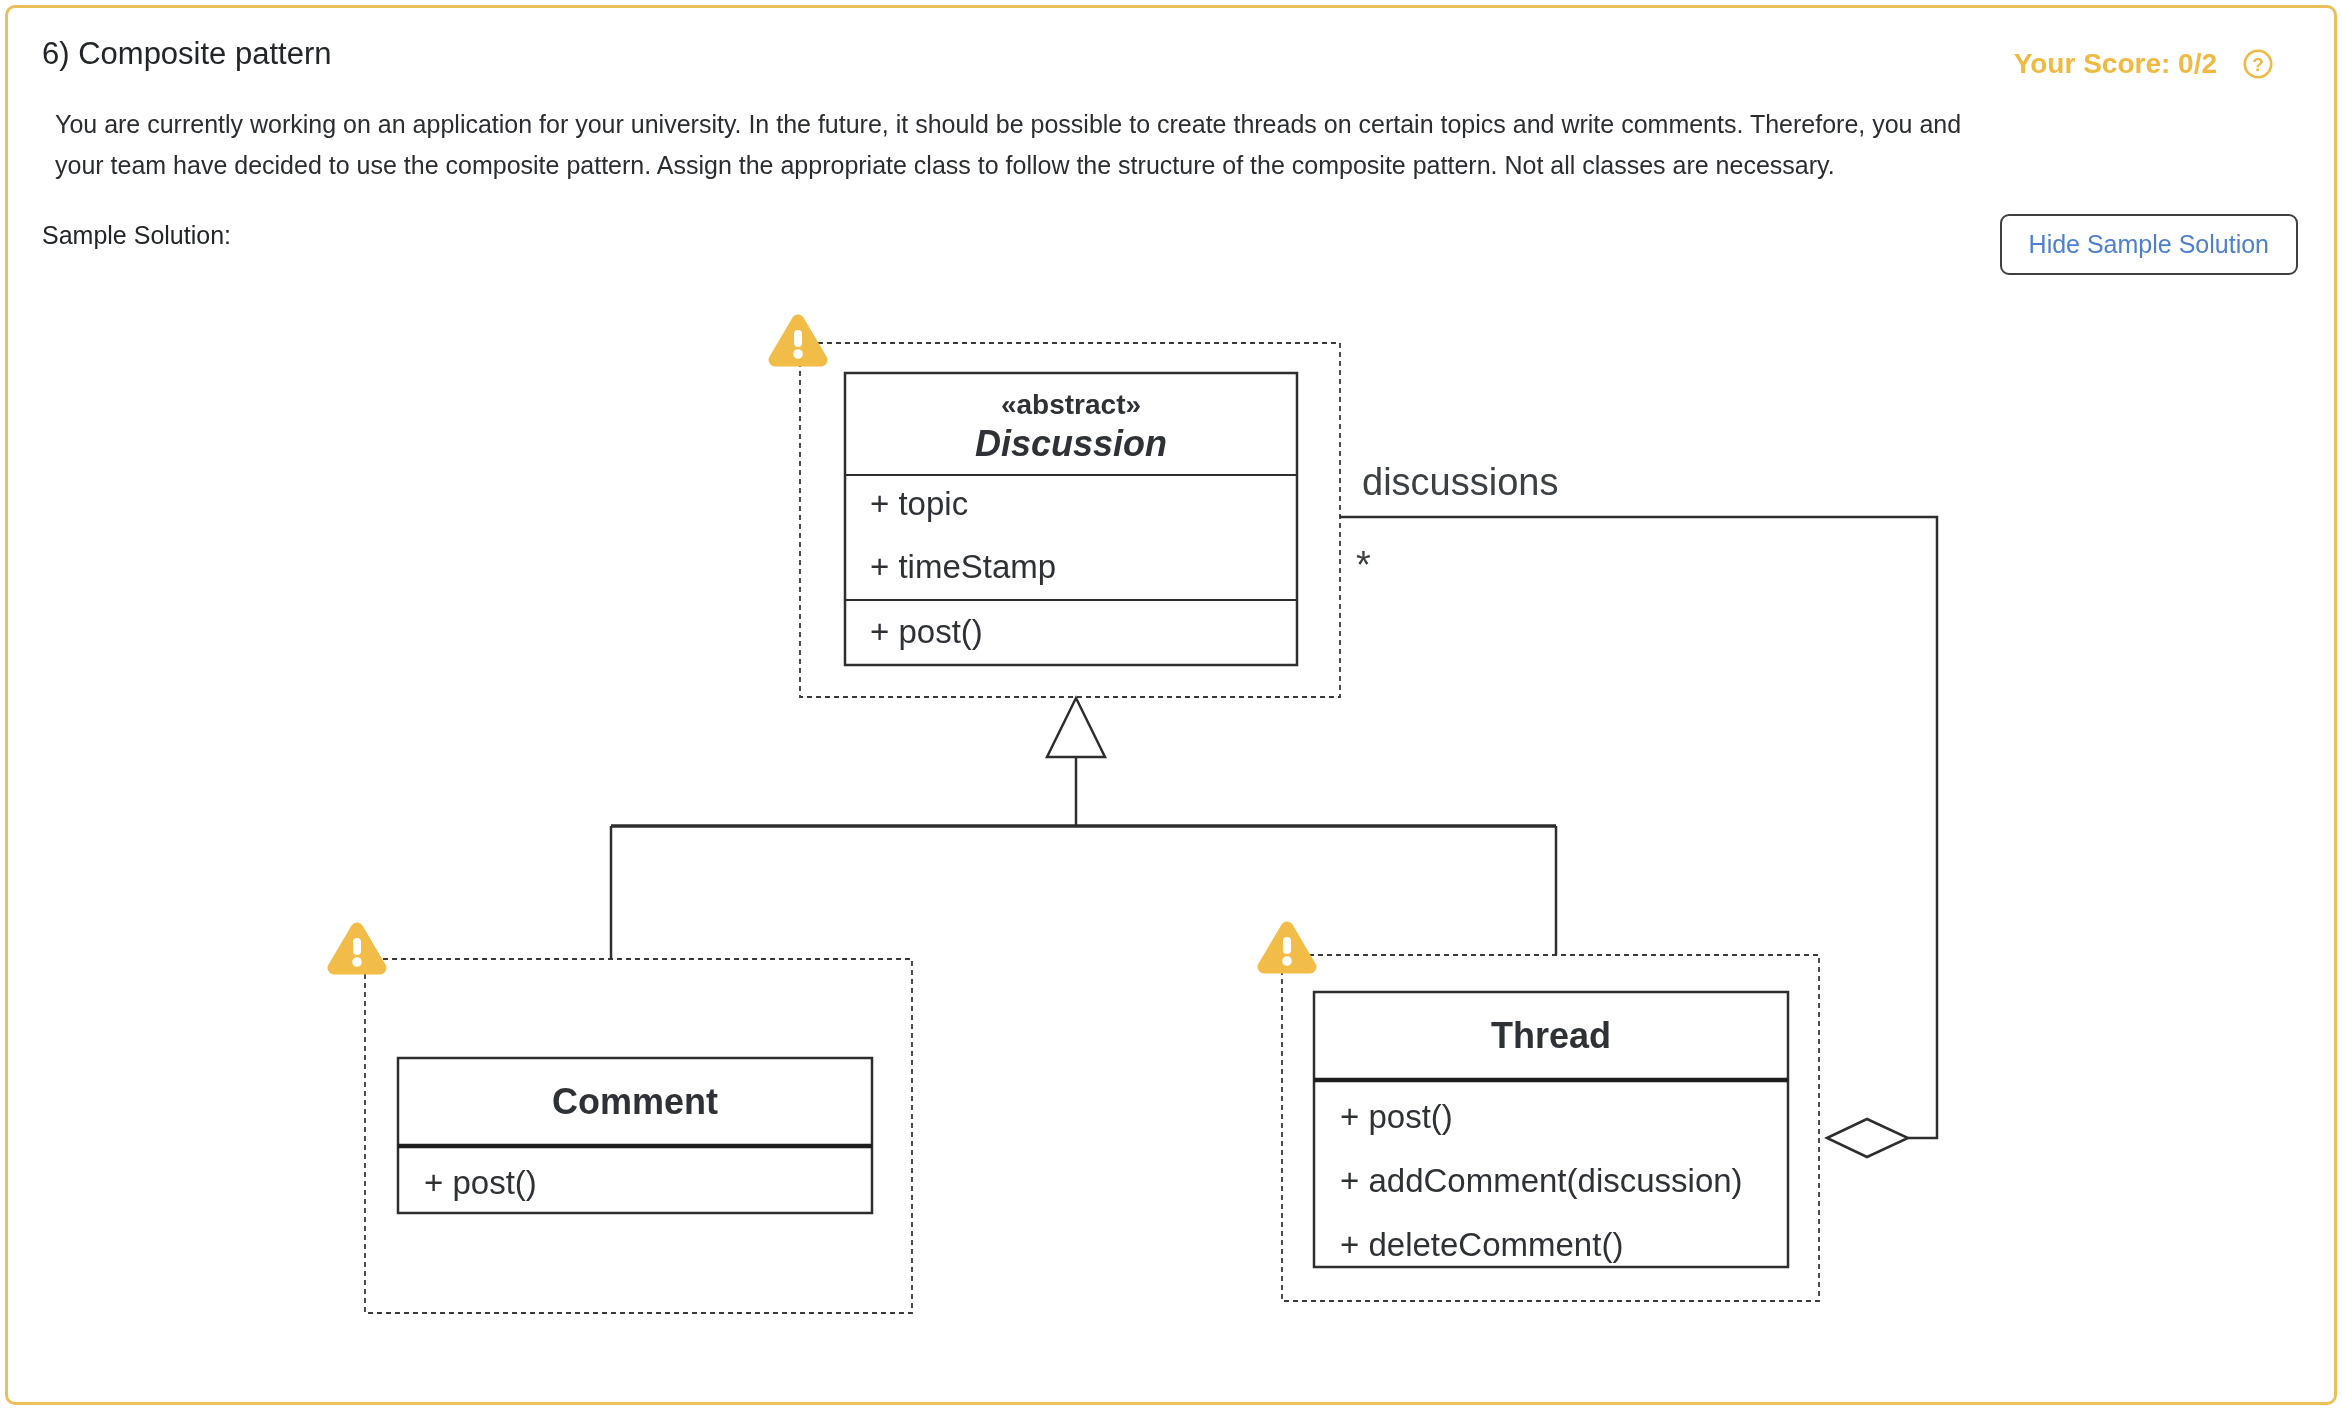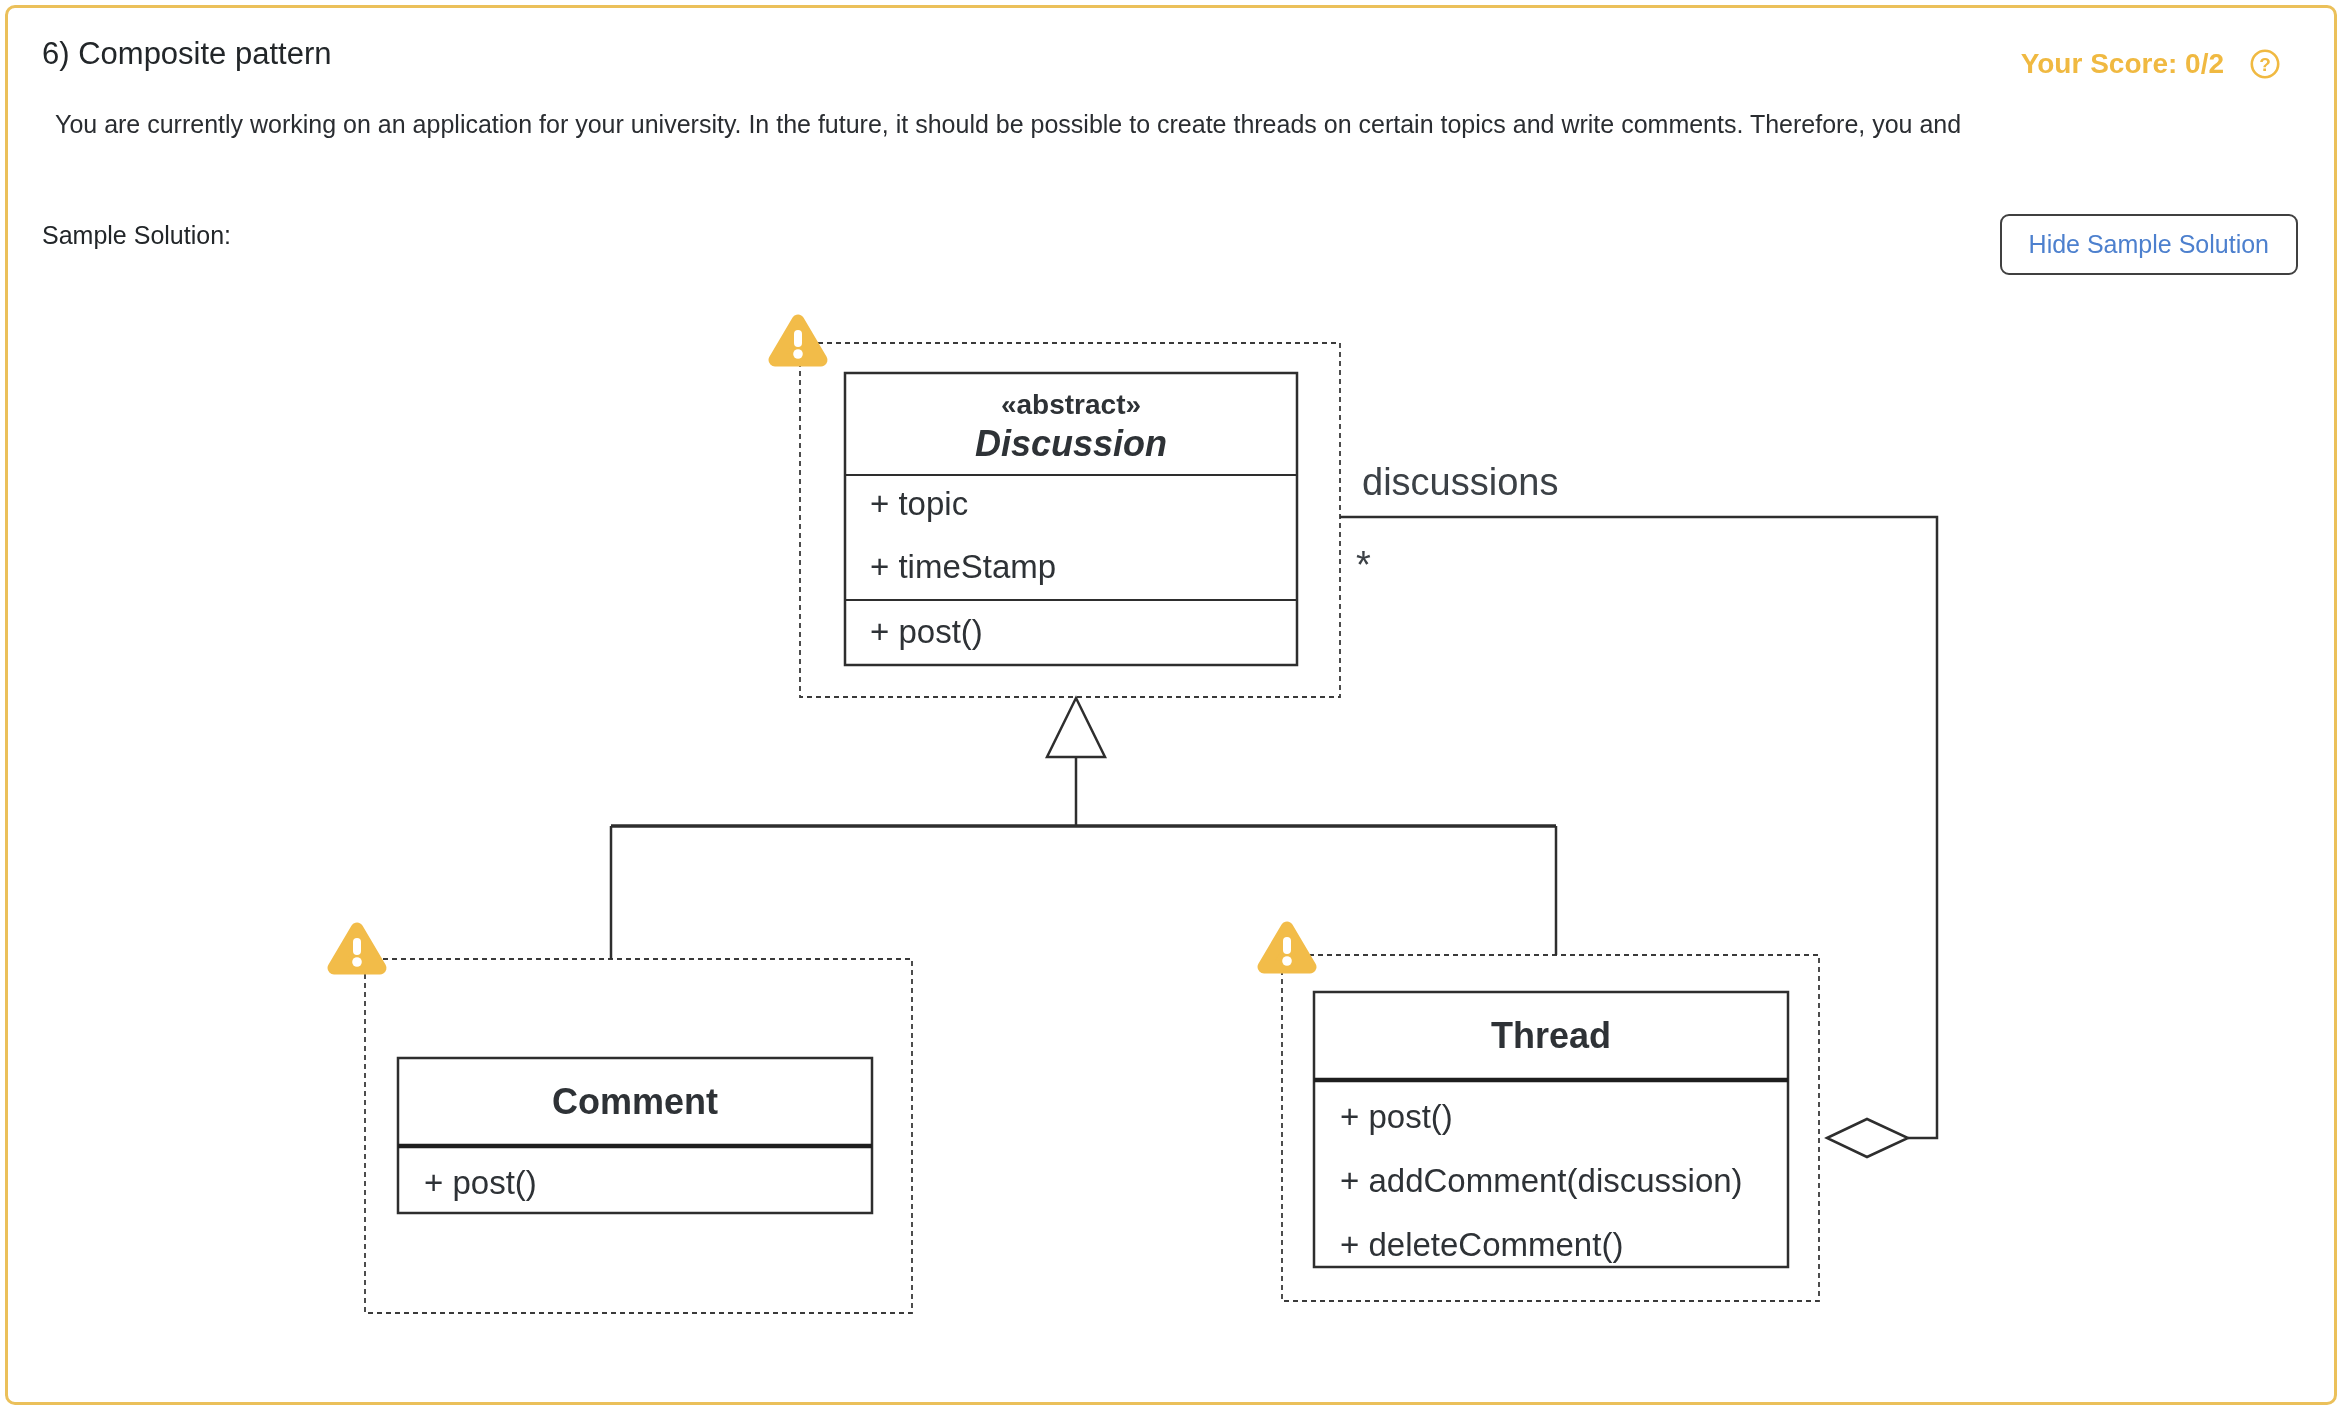--- a/index.html
+++ b/index.html
@@ -19,21 +19,21 @@
     position: absolute; inset: 5px;
     border: 3px solid #EBC05A;
     border-radius: 10px;
     pointer-events: none;
   }
   .page-title {
     position: absolute; left: 42px; top: 36px;
     font-size: 31px; font-weight: 400; color: #222629;
   }
   .score-wrap {
-    position: absolute; right: 60px; top: 47px;
+    position: absolute; right: 67px; top: 47px;
     display: flex; align-items: center; gap: 24px;
   }
   .score-label {
     font-size: 28px; font-weight: 700; color: #F0B941;
     white-space: nowrap;
   }
   .help-icon { display: block; }
   .description {
     position: absolute; left: 55px; top: 104px;
     font-size: 25px; line-height: 41px; color: #2A2D31;
@@ -82,20 +82,21 @@
   <div class="score-wrap">
     <span class="score-label">Your Score: 0/2</span>
     <svg class="help-icon" width="34" height="34" viewBox="0 0 34 34">
       <circle cx="17" cy="17" r="13.2" fill="none" stroke="#F0B941" stroke-width="2.6"></circle>
       <text x="17" y="24" text-anchor="middle" font-size="19" font-weight="700" fill="#F0B941">?</text>
     </svg>
   </div>
 
   <div class="description">
     <div>You are currently working on an application for your university. In the future, it should be possible to create threads on certain topics and write comments. Therefore, you and</div>
+    <div>your team have decided to use the composite pattern. Assign the appropriate class to follow the structure of the composite pattern. Not all classes are necessary.</div>
   </div>
 
   <div class="sample-label">Sample Solution:</div>
 
   <button class="hide-btn">Hide Sample Solution</button>
 
   <svg class="diagram-svg" viewBox="0 0 2342 1410">
 
     <rect class="dashed-region" x="800" y="343" width="540" height="354"></rect>
     <rect class="dashed-region" x="365" y="959" width="547" height="354"></rect>

